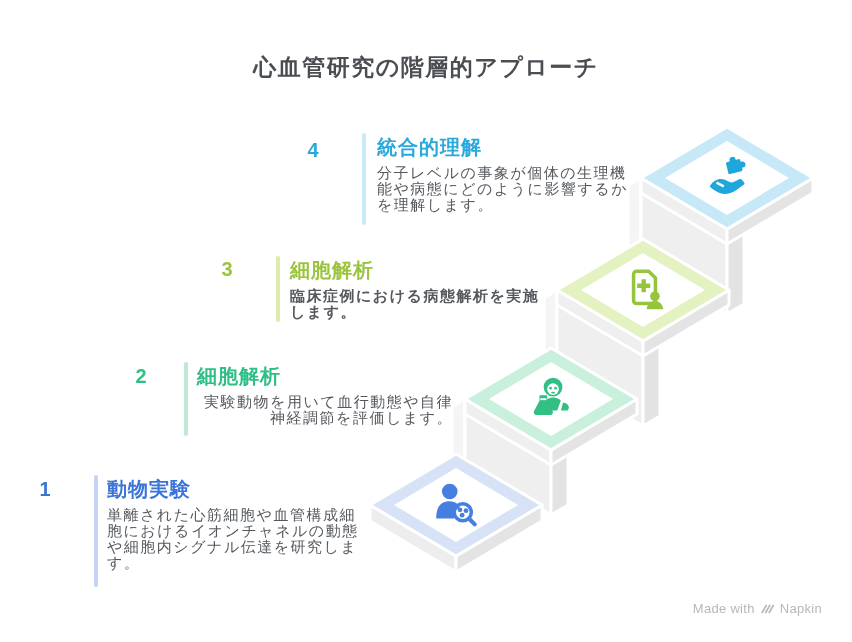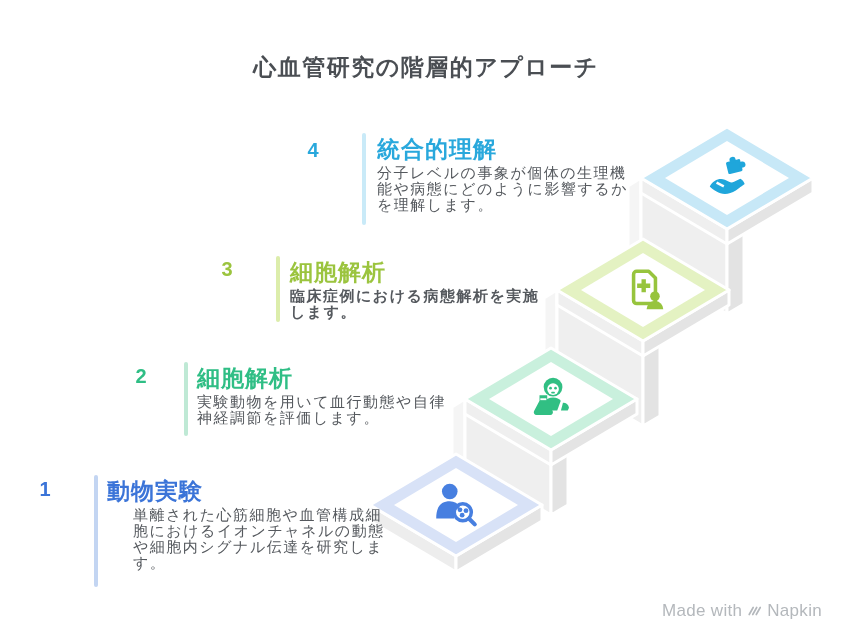--- a/index.html
+++ b/index.html
@@ -8,39 +8,39 @@
     font-family:"Liberation Sans","DejaVu Sans",sans-serif;
   }
   .page-title{
     position:absolute;left:0;top:52px;width:852px;text-align:center;
     font-size:23px;font-weight:700;color:#4a4e53;letter-spacing:1.5px;
   }
   .step-number{
     position:absolute;font-size:20px;font-weight:700;width:30px;text-align:center;
   }
   .accent-bar{position:absolute;width:4px;border-radius:2px;}
-  .step-title{position:absolute;font-size:23px;font-weight:700;letter-spacing:1px;}
+  .step-title{position:absolute;font-size:20px;font-weight:700;letter-spacing:1px;}
   .step-desc{
     position:absolute;font-size:15px;line-height:16px;color:#55595e;
     letter-spacing:1.5px;
   }
   
   .s1 .step-number,.s1 .step-title{color:#3b74d8;}
   .s1 .accent-bar{background:#c3d5f2;}
   .s2 .step-number,.s2 .step-title{color:#2fbe85;}
   .s2 .accent-bar{background:#bfe9d5;}
   .s3 .step-number,.s3 .step-title{color:#9bc43e;}
   .s3 .accent-bar{background:#dcedab;}
   .s4 .step-number,.s4 .step-title{color:#29a8dc;}
   .s4 .accent-bar{background:#c9eaf8;}
   .stair-svg{position:absolute;left:0;top:0;}
   .icon-wrap{position:absolute;width:52px;height:50px;}
   .footer{
     position:absolute;right:30px;top:601px;display:flex;align-items:center;gap:5px;
-    font-size:17px;color:#b4b8bc;letter-spacing:.3px;
+    font-size:13px;color:#b4b8bc;letter-spacing:.3px;
   }
   .footer svg{display:block;}
 </style>
 </head>
 <body>
 
 <div id="canvas">
 
   <div class="page-title">心血管研究の階層的アプローチ</div>
 
@@ -153,28 +153,28 @@
     <div class="step-number" style="left:212px;top:258px;">3</div>
     <div class="accent-bar" style="left:276px;top:256px;height:66px;"></div>
     <div class="step-title" style="left:290px;top:257px;">細胞解析</div>
     <div class="step-desc" style="left:290px;top:288px;width:256px;font-weight:bold;">臨床症例における病態解析を実施します。</div>
   </div>
 
   <div class="step s2">
     <div class="step-number" style="left:126px;top:365px;">2</div>
     <div class="accent-bar" style="left:184px;top:362px;height:74px;"></div>
     <div class="step-title" style="left:197px;top:363px;">細胞解析</div>
-    <div class="step-desc" style="left:197px;top:394px;width:256px;">実験動物を用いて血行動態や自律神経調節を評価します。</div>
+    <div class="step-desc" style="left:197px;top:394px;width:256px;text-align:right;">実験動物を用いて血行動態や自律神経調節を評価します。</div>
   </div>
 
   <div class="step s1">
     <div class="step-number" style="left:30px;top:478px;">1</div>
     <div class="accent-bar" style="left:94px;top:475px;height:112px;"></div>
     <div class="step-title" style="left:107px;top:476px;">動物実験</div>
-    <div class="step-desc" style="left:107px;top:507px;width:256px;margin-left:26px;">単離された心筋細胞や血管構成細胞におけるイオンチャネルの動態や細胞内シグナル伝達を研究します。</div>
+    <div class="step-desc" style="left:107px;top:507px;width:256px;">単離された心筋細胞や血管構成細胞におけるイオンチャネルの動態や細胞内シグナル伝達を研究します。</div>
   </div>
 
   <div class="footer">
     <span>Made with</span>
     <svg width="15" height="12" viewBox="0 0 17 12">
       <g stroke="#b4b8bc" stroke-width="1.9" stroke-linecap="round" fill="none">
         <line x1="2.5" y1="10" x2="7" y2="2"></line>
         <line x1="6.5" y1="10" x2="11" y2="2"></line>
         <line x1="10.5" y1="10" x2="15" y2="2"></line>
       </g>

